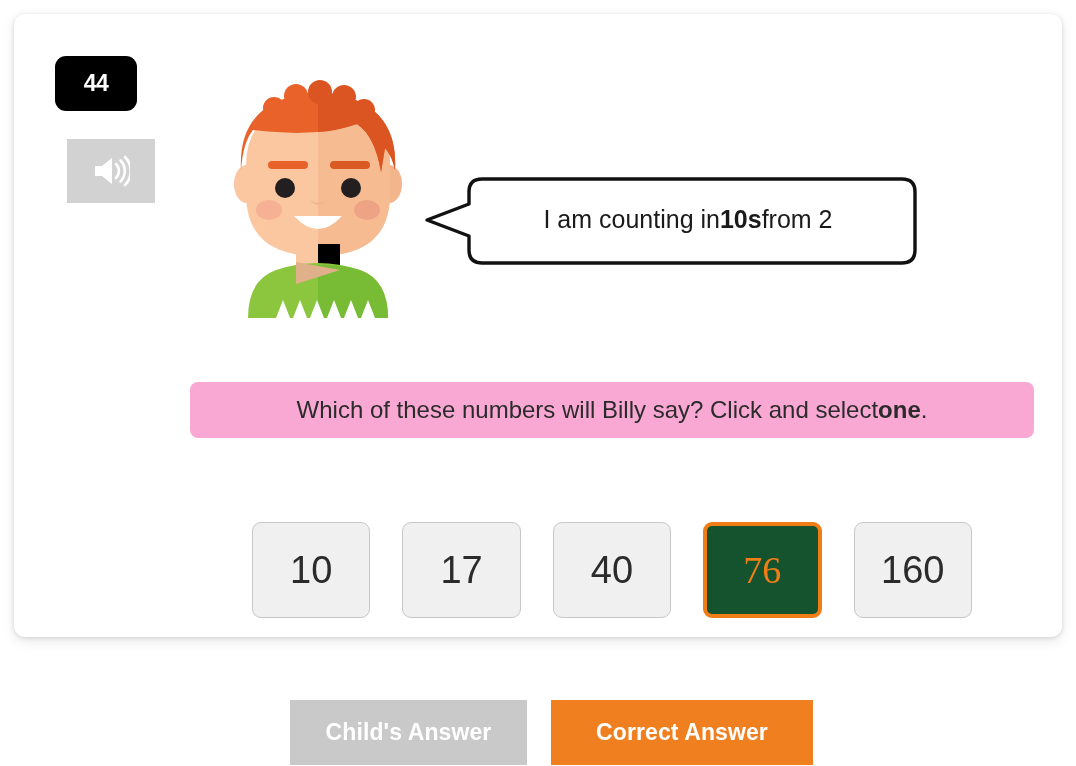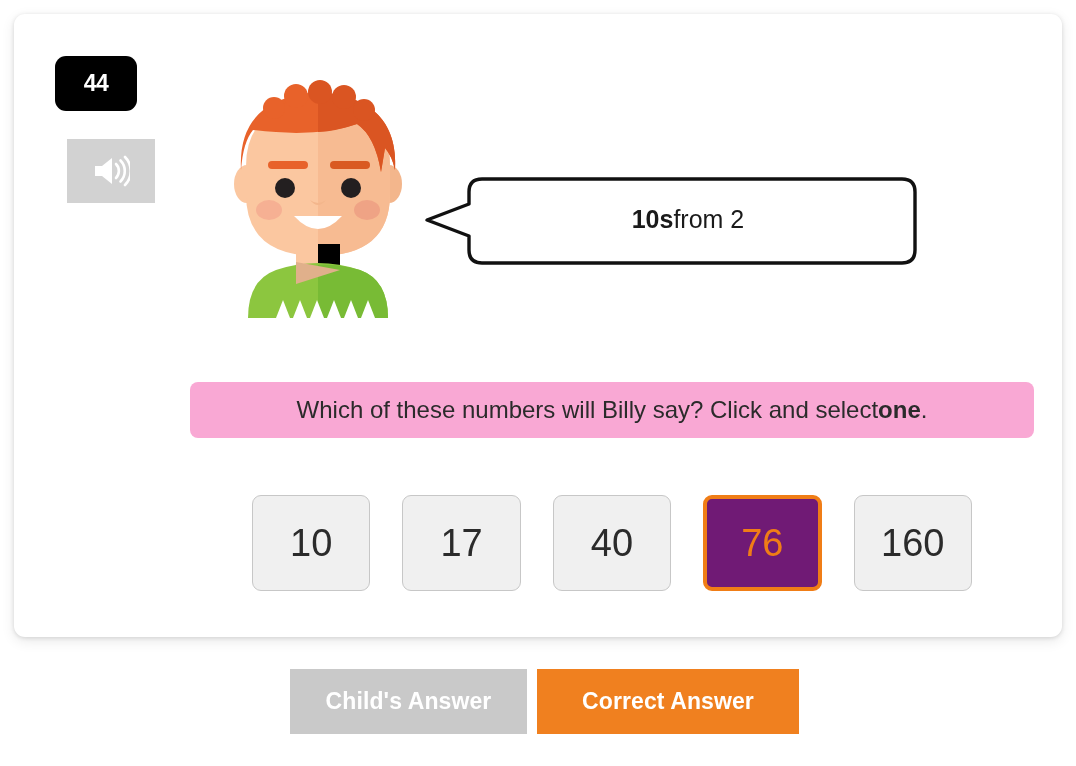--- a/index.html
+++ b/index.html
@@ -114,21 +114,21 @@
     justify-content: center;
     font-size: 24px;
     color: #2b2b2b;
   }
   #prompt-bar b { font-weight: bold; }
 
   
   #answer-options {
     position: absolute;
     left: 238px;
-    top: 481px;
+    top: 508px;
     width: 720px;
     height: 96px;
     display: flex;
     gap: 32px;
     align-items: center;
   }
   .answer-option {
     width: 122px;
     height: 96px;
     box-sizing: border-box;
@@ -136,32 +136,33 @@
     border: 1px solid #c7c7c7;
     border-radius: 9px;
     display: flex;
     align-items: center;
     justify-content: center;
     font-size: 38px;
     color: #2b2b2b;
     cursor: pointer;
   }
   .answer-option.selected {
-    background: #701a75;
+    background: #14532d;
     border: 4px solid #f07d16;
     color: #f07d16;
+    font-family: Liberation Serif, serif;
   }
 
   
   #footer-buttons {
     position: absolute;
     left: 290px;
-    top: 669px;
-    display: flex;
-    gap: 10px;
+    top: 700px;
+    display: flex;
+    gap: 24px;
   }
   .footer-button {
     height: 65px;
     box-sizing: border-box;
     display: flex;
     align-items: center;
     justify-content: center;
     font-size: 23px;
     font-weight: bold;
     color: #ffffff;
@@ -239,20 +240,21 @@
         <path d="M147 252 l7 -18 l7 18 Z"></path>
       </g>
     </svg>
   </div>
 
   <div id="speech-bubble">
     <svg width="494" height="96" viewBox="0 0 494 96">
       <path d="M44 16 q0 -13 13 -13 h420 q13 0 13 13 v58 q0 13 -13 13 h-420 q-13 0 -13 -13 v-14 l-42 -16 l42 -16 Z" fill="#ffffff" stroke="#111111" stroke-width="3.4" stroke-linejoin="round"></path>
     </svg>
     <div id="speech-bubble-text">
+      <span>I am counting in </span>
         <b>10s</b>
         <span> from 2</span>
     </div>
   </div>
 
   <div id="prompt-bar">
     <span>Which of these numbers will Billy say? Click and select </span>
       <b>one</b>
       <span>.</span>
   </div>

